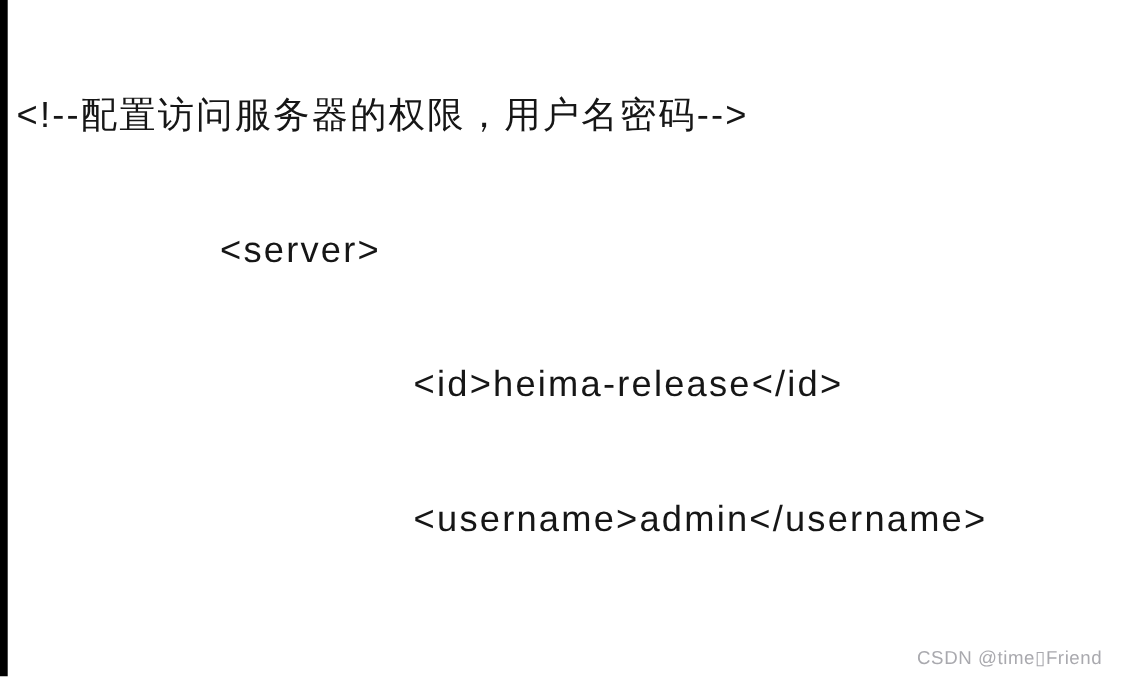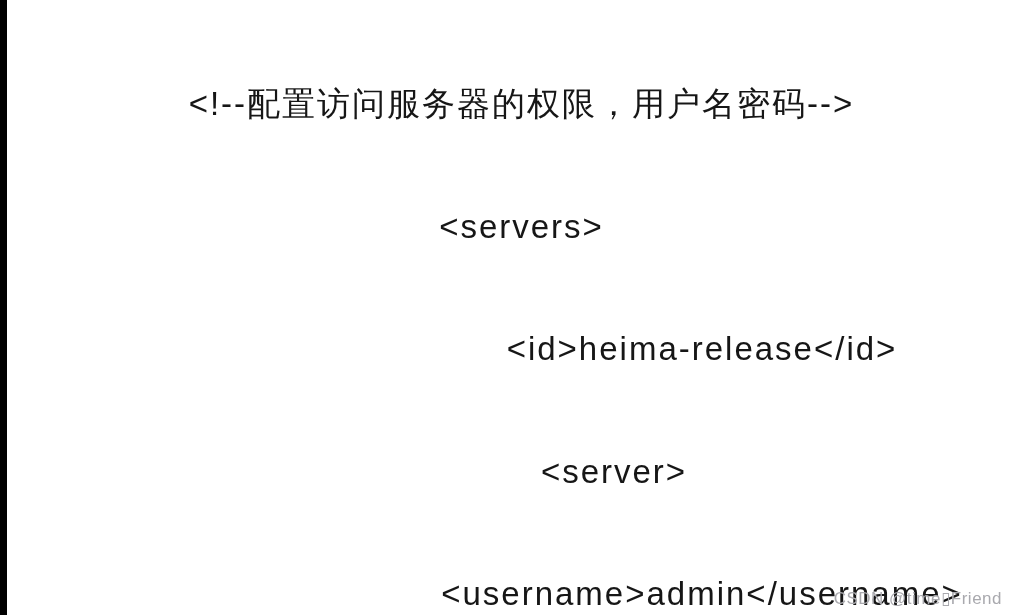--- a/index.html
+++ b/index.html
@@ -9,21 +9,20 @@
     width: 1028px;
     height: 615px;
     overflow: hidden;
     font-family: "Liberation Sans", "DejaVu Sans", sans-serif;
   }
   .page {
     position: relative;
     width: 1028px;
     height: 615px;
     background: #ffffff;
-    text-align: center;
   }
   .left-bar {
     position: absolute;
     left: 0;
     top: 0;
     width: 7px;
     height: 615px;
     background: #000000;
   }
   .code-block {
@@ -54,23 +53,22 @@
   }
 </style>
 </head>
 <body>
 
 <div class="page">
   <div class="left-bar"></div>
 
   <div class="code-block">
     <div class="code-line indent-0">&lt;!--配置访问服务器的权限，用户名密码--&gt;</div>
-    <div class="code-line indent-0">&lt;servers&gt;</div>
+    <div class="code-line indent-1">&lt;server&gt;</div>
     <div class="code-line indent-2">&lt;id&gt;heima-release&lt;/id&gt;</div>
-    <div class="code-line indent-1">&lt;server&gt;</div>
     <div class="code-line indent-2">&lt;username&gt;admin&lt;/username&gt;</div>
     
     
     
     
     
     
     
     
   </div>

